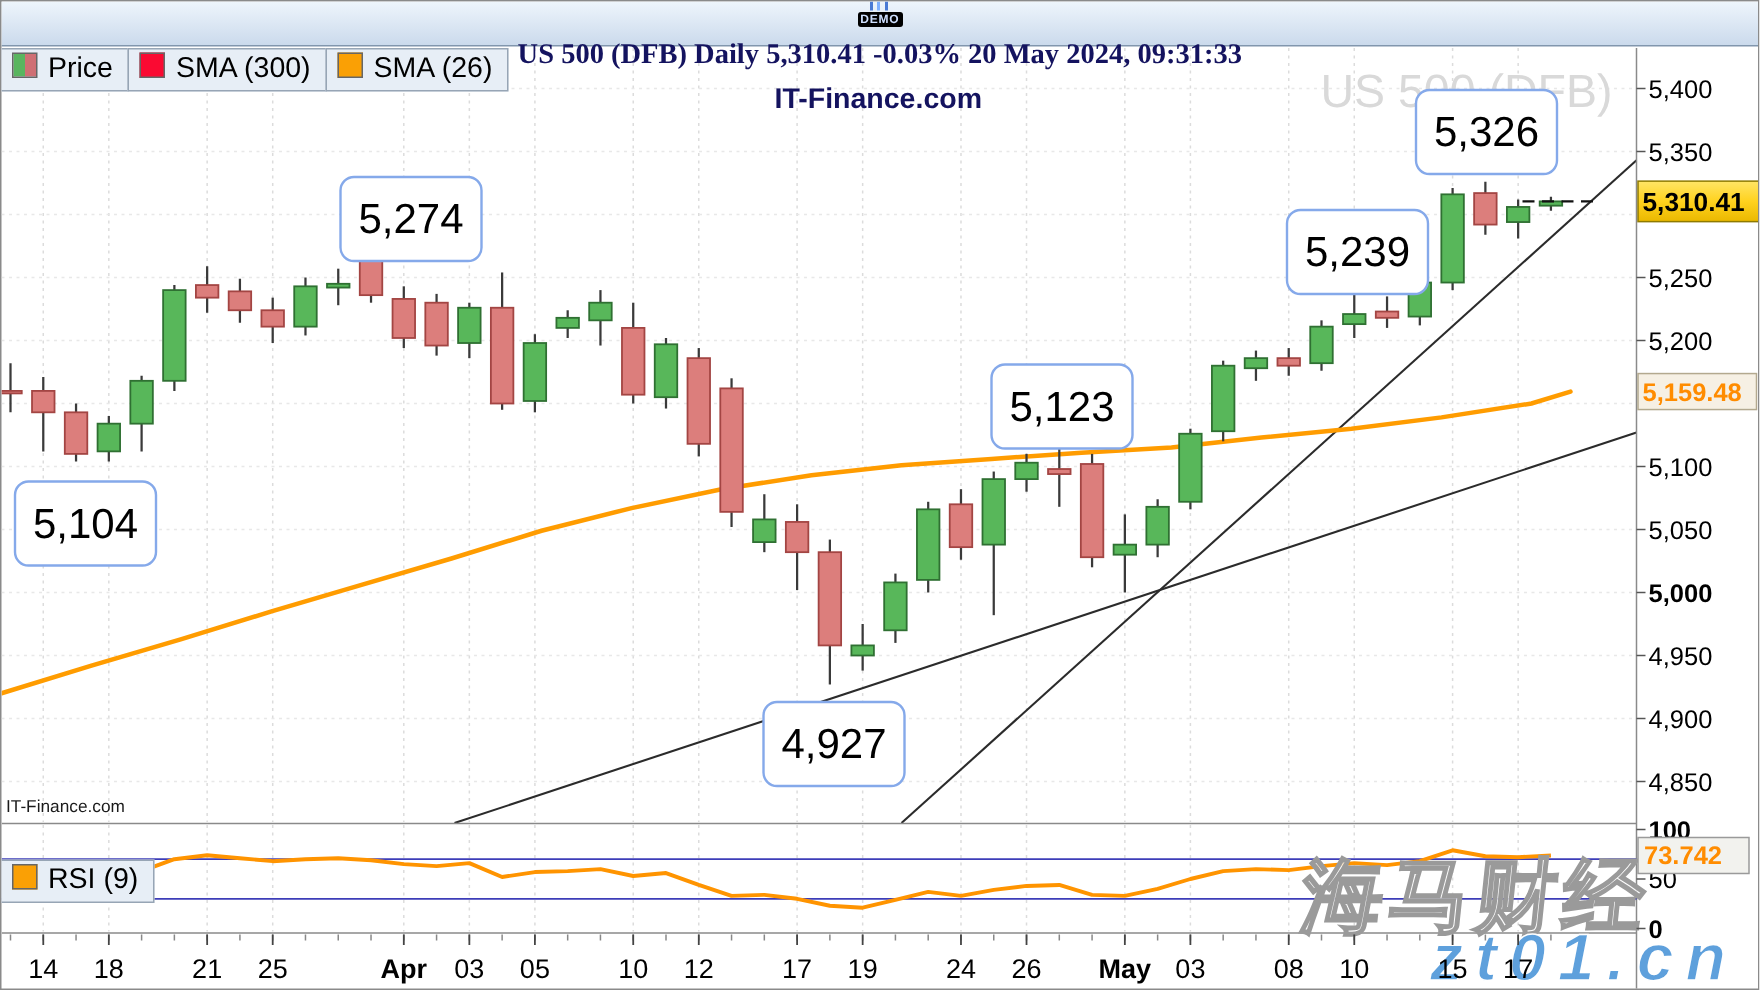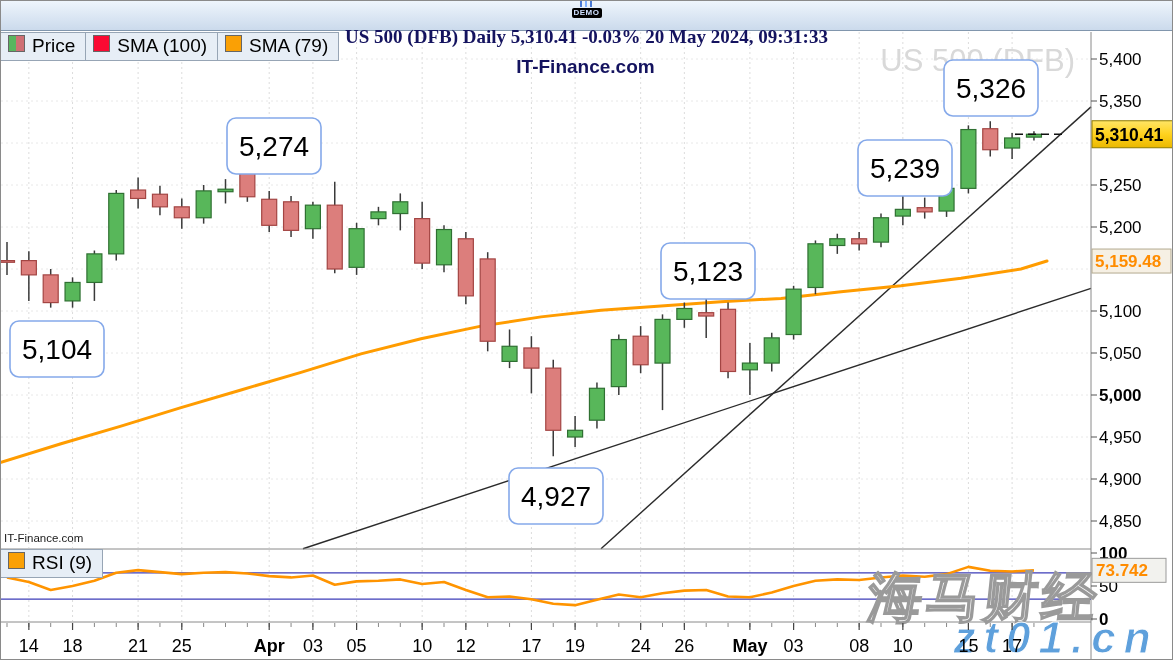--- a/index.html
+++ b/index.html
@@ -14,21 +14,21 @@
   .demo-text{background:#000;color:#cfe0ff;font-size:8px;font-weight:bold;padding:1px 2px;border-radius:2px;letter-spacing:.5px;}
   .title{font-weight:bold;font-size:19px;color:#14135f;white-space:nowrap;flex:1;font-family:Liberation Serif, serif;}
   .brand{font-weight:bold;font-size:19px;color:#14135f;margin-right:2px;}
   .legend-row{position:absolute;top:31px;left:0;display:flex;z-index:20;}
   .lg{display:flex;align-items:flex-start;gap:7px;background:#e7eef6;border:1px solid #97a5b5;
       padding:2px 10px 2px 7px;margin-left:-1px;font-size:19px;color:#000;height:29px;box-sizing:border-box;white-space:nowrap;}
   .sw{width:17px;height:17px;border:1px solid #666;box-sizing:border-box;flex:0 0 auto;}
   .sw-price{background:linear-gradient(90deg,#59b55f 0 50%,#cf6f74 50% 100%);}
   .sw-sma200{background:#fa0a32;}
   .sw-sma55{background:#faa005;}
-  .rsi-legend{position:absolute;top:548px;left:0;z-index:20;}
+  .rsi-legend{position:absolute;top:572px;left:0;z-index:20;}
   .source{position:absolute;left:3px;top:531px;font-size:11.5px;color:#1a1a1a;z-index:15;}
   #chart-wrap{position:absolute;top:0;left:0;z-index:5;}
   svg text{font-family:"Liberation Sans",sans-serif;}
 </style>
 </head>
 <body>
 
 <div class="stage">
   <div id="chart-wrap"><svg width="1173" height="660" viewBox="0 0 1173 660">
         <defs>
@@ -338,25 +338,25 @@
     <span class="brand">IT-Finance.com</span>
   </div>
 
   <div class="legend-row">
     <div class="lg">
       <span class="sw sw-price"></span>
       <span>Price</span>
     </div>
     <div class="lg">
       <span class="sw sw-sma200"></span>
-      <span>SMA (100)</span>
+      <span>SMA (300)</span>
     </div>
     <div class="lg">
       <span class="sw sw-sma55"></span>
-      <span>SMA (79)</span>
+      <span>SMA (26)</span>
     </div>
   </div>
 
   <div class="source">IT-Finance.com</div>
 
   <div class="rsi-legend">
     <div class="lg">
       <span class="sw sw-sma55"></span>
       <span>RSI (9)</span>
     </div>

